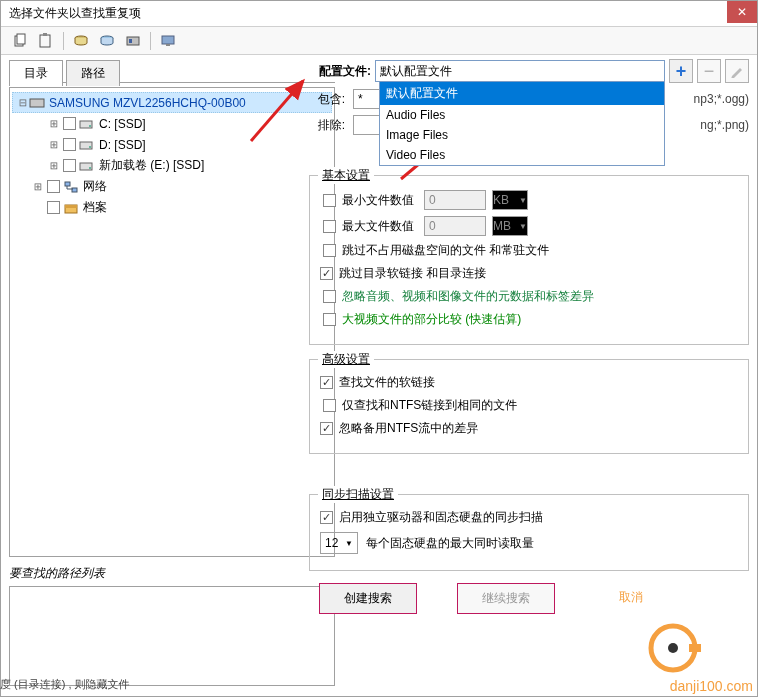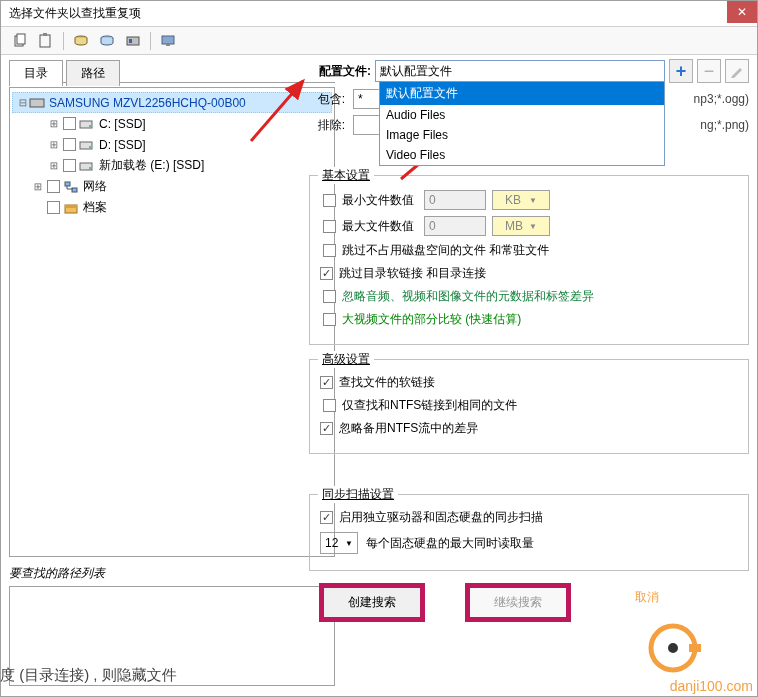--- a/index.html
+++ b/index.html
@@ -37,31 +37,31 @@
 .field-row { display: flex; align-items: center; margin-bottom: 6px; }
 .field-label { width: 44px; text-align: right; padding-right: 8px; }
 .field-input { flex: 1; border: 1px solid #a0a0a0; height: 20px; padding: 2px 4px; }
 .trail { color: #444; padding-left: 4px; margin-left: 40px; }
 .fieldset { border: 1px solid #c0c0c0; margin-top: 40px; padding: 8px 10px 10px; position: relative; }
 .fs-legend { position: absolute; top: -9px; left: 8px; background: #fff; padding: 0 4px; text-decoration: underline; }
 .opt-row { display: flex; align-items: center; margin: 6px 0; }
 .opt-row .chk, .opt-row .chk-on { margin-right: 6px; }
 .chk-on { width: 13px; height: 13px; border: 1px solid #888; background: #fff; display: inline-flex; align-items: center; justify-content: center; font-size: 11px; color: #333; line-height: 1; }
 .num-input { width: 62px; border: 1px solid #a0a0a0; height: 20px; margin-left: 10px; padding: 2px 4px; color: #888; background: #f0f0f0; }
-.unit-sel { width: 58px; border: 1px solid #a0a0a0; height: 20px; margin-left: 6px; padding: 2px 12px; color: #888; display: inline-flex; align-items: center; justify-content: space-between; background: #fef9c3; }
+.unit-sel { width: 36px; border: 1px solid #a0a0a0; height: 20px; margin-left: 6px; padding: 2px 0; color: #888; display: inline-flex; align-items: center; justify-content: space-between; background: #000000; }
 .link-blue { color: #15803d; }
 .link-green { color: #008800; }
 .sync-sel { width: 38px; border: 1px solid #a0a0a0; height: 22px; padding: 2px 4px; display: inline-flex; align-items: center; justify-content: space-between; margin-right: 8px; }
 .btn-row { display: flex; gap: 40px; margin-top: 12px; justify-content: flex-start; padding-left: 10px; }
-.btn { border: 5px solid #be185d; padding: 6px 24px; background: #f0f0f0; cursor: pointer; }
+.btn { border: 1px solid #be185d; padding: 6px 24px; background: #f0f0f0; cursor: pointer; }
 .btn.disabled { color: #999; background: #f8f8f8; }
 .arrow-red { position: absolute; pointer-events: none; z-index: 50; }
 .wm { position: absolute; right: 4px; bottom: 2px; color: #f5a040; font-size: 14px; z-index: 200; }
 .wm-logo { position: absolute; right: 56px; bottom: 20px; z-index: 200; }
-.cut-text { position: absolute; left: 0; bottom: 12px; color: #444; font-size: 15px; z-index: 1; text-align: center; }
+.cut-text { position: absolute; left: 0; bottom: 5px; color: #444; font-size: 11px; z-index: 1; text-align: center; }
 </style>
 </head>
 <body>
 
 <div class="window">
   <div class="titlebar">
     <span>选择文件夹以查找重复项</span>
     <div class="close-btn">✕</div>
   </div>
 

